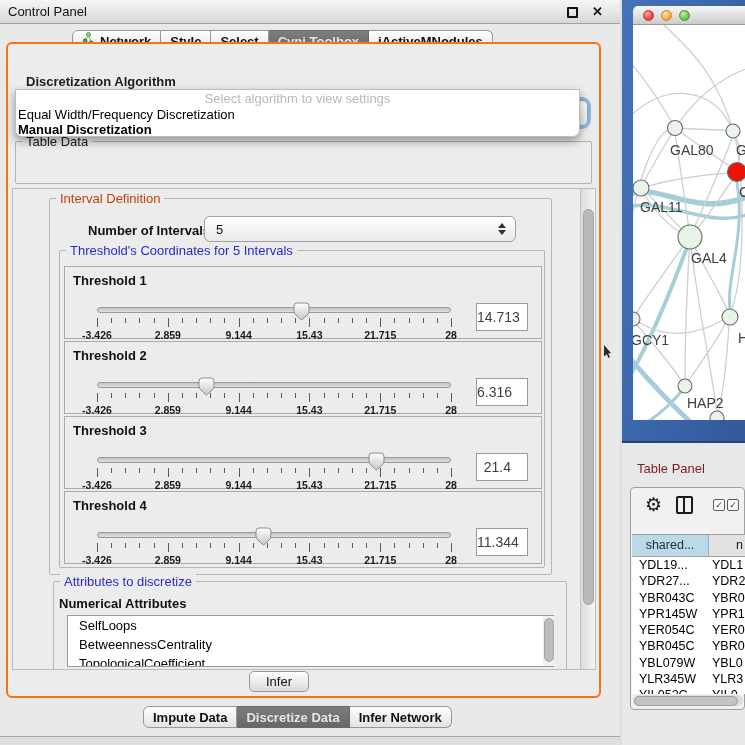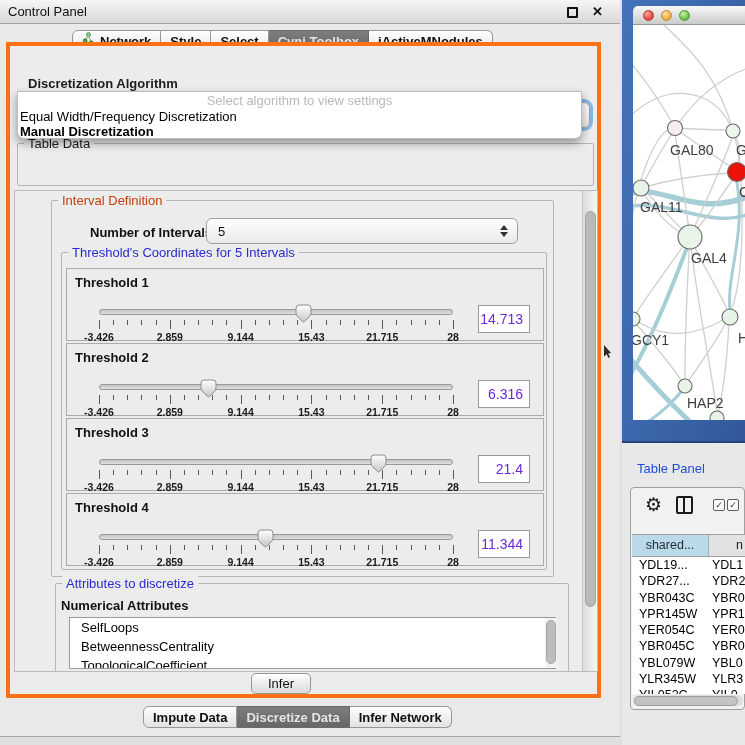--- a/index.html
+++ b/index.html
@@ -17,21 +17,21 @@
   
   .tabstrip { position:absolute; display:flex; height:22px; }
   .tabstrip.top { left:72px; top:30px; }
   .tabstrip.bottom { left:143px; top:706px; }
   .tab { display:flex; align-items:center; justify-content:center; gap:5px; height:22px; border:1px solid #979797; border-left:none; background:linear-gradient(#ffffff,#e2e2e2); font-size:13px; font-weight:600; color:#111; padding:0 9px; }
   .tab.first { border-left:1px solid #979797; border-radius:6px 0 0 6px; }
   .tab.last { border-radius:0 6px 6px 0; }
   .tab.sel { background:linear-gradient(#7d7d7d,#676767); color:#e4e4e4; border-color:#6a6a6a; }
 
   
-  .outer-panel { position:absolute; left:6px; top:42px; width:595px; height:656px; background:#ececec; border:4px solid #f97316; border-radius:0; }
+  .outer-panel { position:absolute; left:6px; top:42px; width:595px; height:656px; background:#ececec; border:2px solid #f97316; border-radius:6px; }
 
   .group { position:absolute; border:1px solid #b5b5b5; border-radius:2px; }
   .group-label { position:absolute; top:-8px; left:6px; background:#ececec; padding:0 4px; font-size:13px; white-space:nowrap; }
   .group-label.dark { color:#1c1c1c; font-weight:700; }
   .group-label.plain { color:#1c1c1c; }
   .group-label.green { color:#c2410c; }
   .group-label.blue { color:#2a2ad0; }
 
   
   .combo { position:absolute; background:linear-gradient(#ffffff,#e9e9e9); border:1px solid #a0a0a0; border-radius:6px; font-size:13px; color:#111; }
@@ -65,21 +65,21 @@
   .th-panel { position:relative; width:478px; height:73px; border:1px solid #ababab; background:#ececec; margin-bottom:2px; }
   .th-label { position:absolute; left:8px; top:6px; font-size:13px; font-weight:700; color:#111; }
   .slider { position:absolute; left:32px; top:40px; width:354px; height:32px; }
   .track { position:absolute; left:0; top:0; width:100%; height:6px; border:1px solid #999; border-radius:3px; background:linear-gradient(#c3c3c3,#e0e0e0); }
   .ticks { position:absolute; left:0; top:11px; width:100%; height:10px; }
   .tick { position:absolute; top:0; width:1px; height:5px; background:#5a5a5a; }
   .tick.major { height:9px; }
   .tlabels { position:absolute; left:0; top:22px; width:100%; height:12px; }
   .tlabel { position:absolute; transform:translateX(-50%); font-size:10.5px; font-weight:700; color:#1a1a1a; white-space:nowrap; }
   .thumb { position:absolute; top:-5px; width:17px; height:19px; }
-  .th-value { position:absolute; left:411px; top:36px; width:52px; height:28px; background:#ffffff; border:1px solid #9a9a9a; font-size:14px; color:#6d28d9; text-align:right; line-height:26px; padding-right:6px; }
+  .th-value { position:absolute; left:411px; top:36px; width:52px; height:28px; background:#ffffff; border:1px solid #9a9a9a; font-size:14px; color:#404040; text-align:right; line-height:26px; padding-right:16px; }
 
   
   .g-attrs { left:40px; top:392px; width:514px; height:92px; }
   .attrs-title { position:absolute; left:5px; top:14px; font-size:13px; font-weight:700; color:#111; }
   .attr-list { position:absolute; left:13px; top:33px; width:487px; height:52px; background:#fff; border:1px solid #9a9a9a; overflow:hidden; }
   .attr-item { font-size:13px; color:#000; line-height:19px; padding-left:11px; white-space:nowrap; }
   .attr-sb { position:absolute; right:1px; top:1px; width:12px; height:50px; background:#f2f2f2; }
   .attr-sb .thumb2 { position:absolute; left:1px; top:2px; width:10px; height:44px; background:#bdbdbd; border:1px solid #a6a6a6; border-radius:5px; }
 
   
@@ -96,21 +96,21 @@
   .net-titlebar { position:absolute; left:11px; top:6px; width:112px; height:19px; background:linear-gradient(#f8f8f8,#cbcbcb); border-radius:5px 0 0 0; border-bottom:1px solid #969696; }
   .light { position:absolute; top:4px; width:11px; height:11px; border-radius:50%; }
   .light.red { left:10px; background:radial-gradient(circle at 35% 30%, #ffada5, #eb5044 55%, #d63a30); border:1px solid #b43c33; }
   .light.yellow { left:28px; background:radial-gradient(circle at 35% 30%, #ffe3a8, #f3b34a 55%, #dd9a2e); border:1px solid #bc8a2d; }
   .light.green { left:46px; background:radial-gradient(circle at 35% 30%, #c8f0ad, #77c94c 55%, #55a732); border:1px solid #4f9038; }
   .net-canvas { position:absolute; left:11px; top:25px; width:112px; height:395px; background:#ffffff; overflow:hidden; }
   .net-canvas svg text { font-family:"Liberation Sans",sans-serif; font-size:14px; fill:#404040; }
 
   
   .table-panel { position:absolute; left:622px; top:443px; width:123px; height:302px; background:#e8e8e8; }
-  .tp-title { position:absolute; left:15px; top:18px; font-size:13px; color:#1d4ed8; }
+  .tp-title { position:absolute; left:15px; top:18px; font-size:13px; color:#7f1d1d; }
   .tp-window { position:absolute; left:8px; top:44px; width:115px; height:223px; background:#f1f1f1; border:1px solid #a0a0a0; border-radius:4px; }
   .tp-toolbar { position:absolute; left:0; top:0; width:100%; height:45px; }
   .gear { position:absolute; left:14px; top:7px; font-size:19px; color:#1a1a1a; line-height:1; }
   .colicon { position:absolute; left:45px; top:8px; width:17px; height:18px; border:2px solid #1a1a1a; border-radius:2px; background:linear-gradient(to right, transparent 5px, #1a1a1a 5px, #1a1a1a 7px, transparent 7px); }
   .cb { position:absolute; top:11px; width:12px; height:12px; border:1.5px solid #5e5e5e; border-radius:2px; background:#fafafa; font-size:9px; line-height:10px; text-align:center; color:#333; }
   .cb.c1 { left:82px; } .cb.c2 { left:96px; }
   .tp-header { position:absolute; left:1px; top:46px; width:114px; height:23px; display:flex; border-top:1px solid #9f9f9f; border-bottom:1px solid #9f9f9f; }
   .th1 { flex:0 0 77px; background:#bad9e9; border-right:1px solid #8fb3c7; font-size:12.5px; color:#24313a; text-align:center; line-height:21px; overflow:hidden; white-space:nowrap; }
   .th2 { flex:1; background:#e2e2e2; font-size:12.5px; color:#222; text-align:right; line-height:21px; padding-right:3px; overflow:hidden; white-space:nowrap; }
   .tp-rows { position:absolute; left:1px; top:69px; width:114px; height:137px; background:#ffffff; overflow:hidden; }

